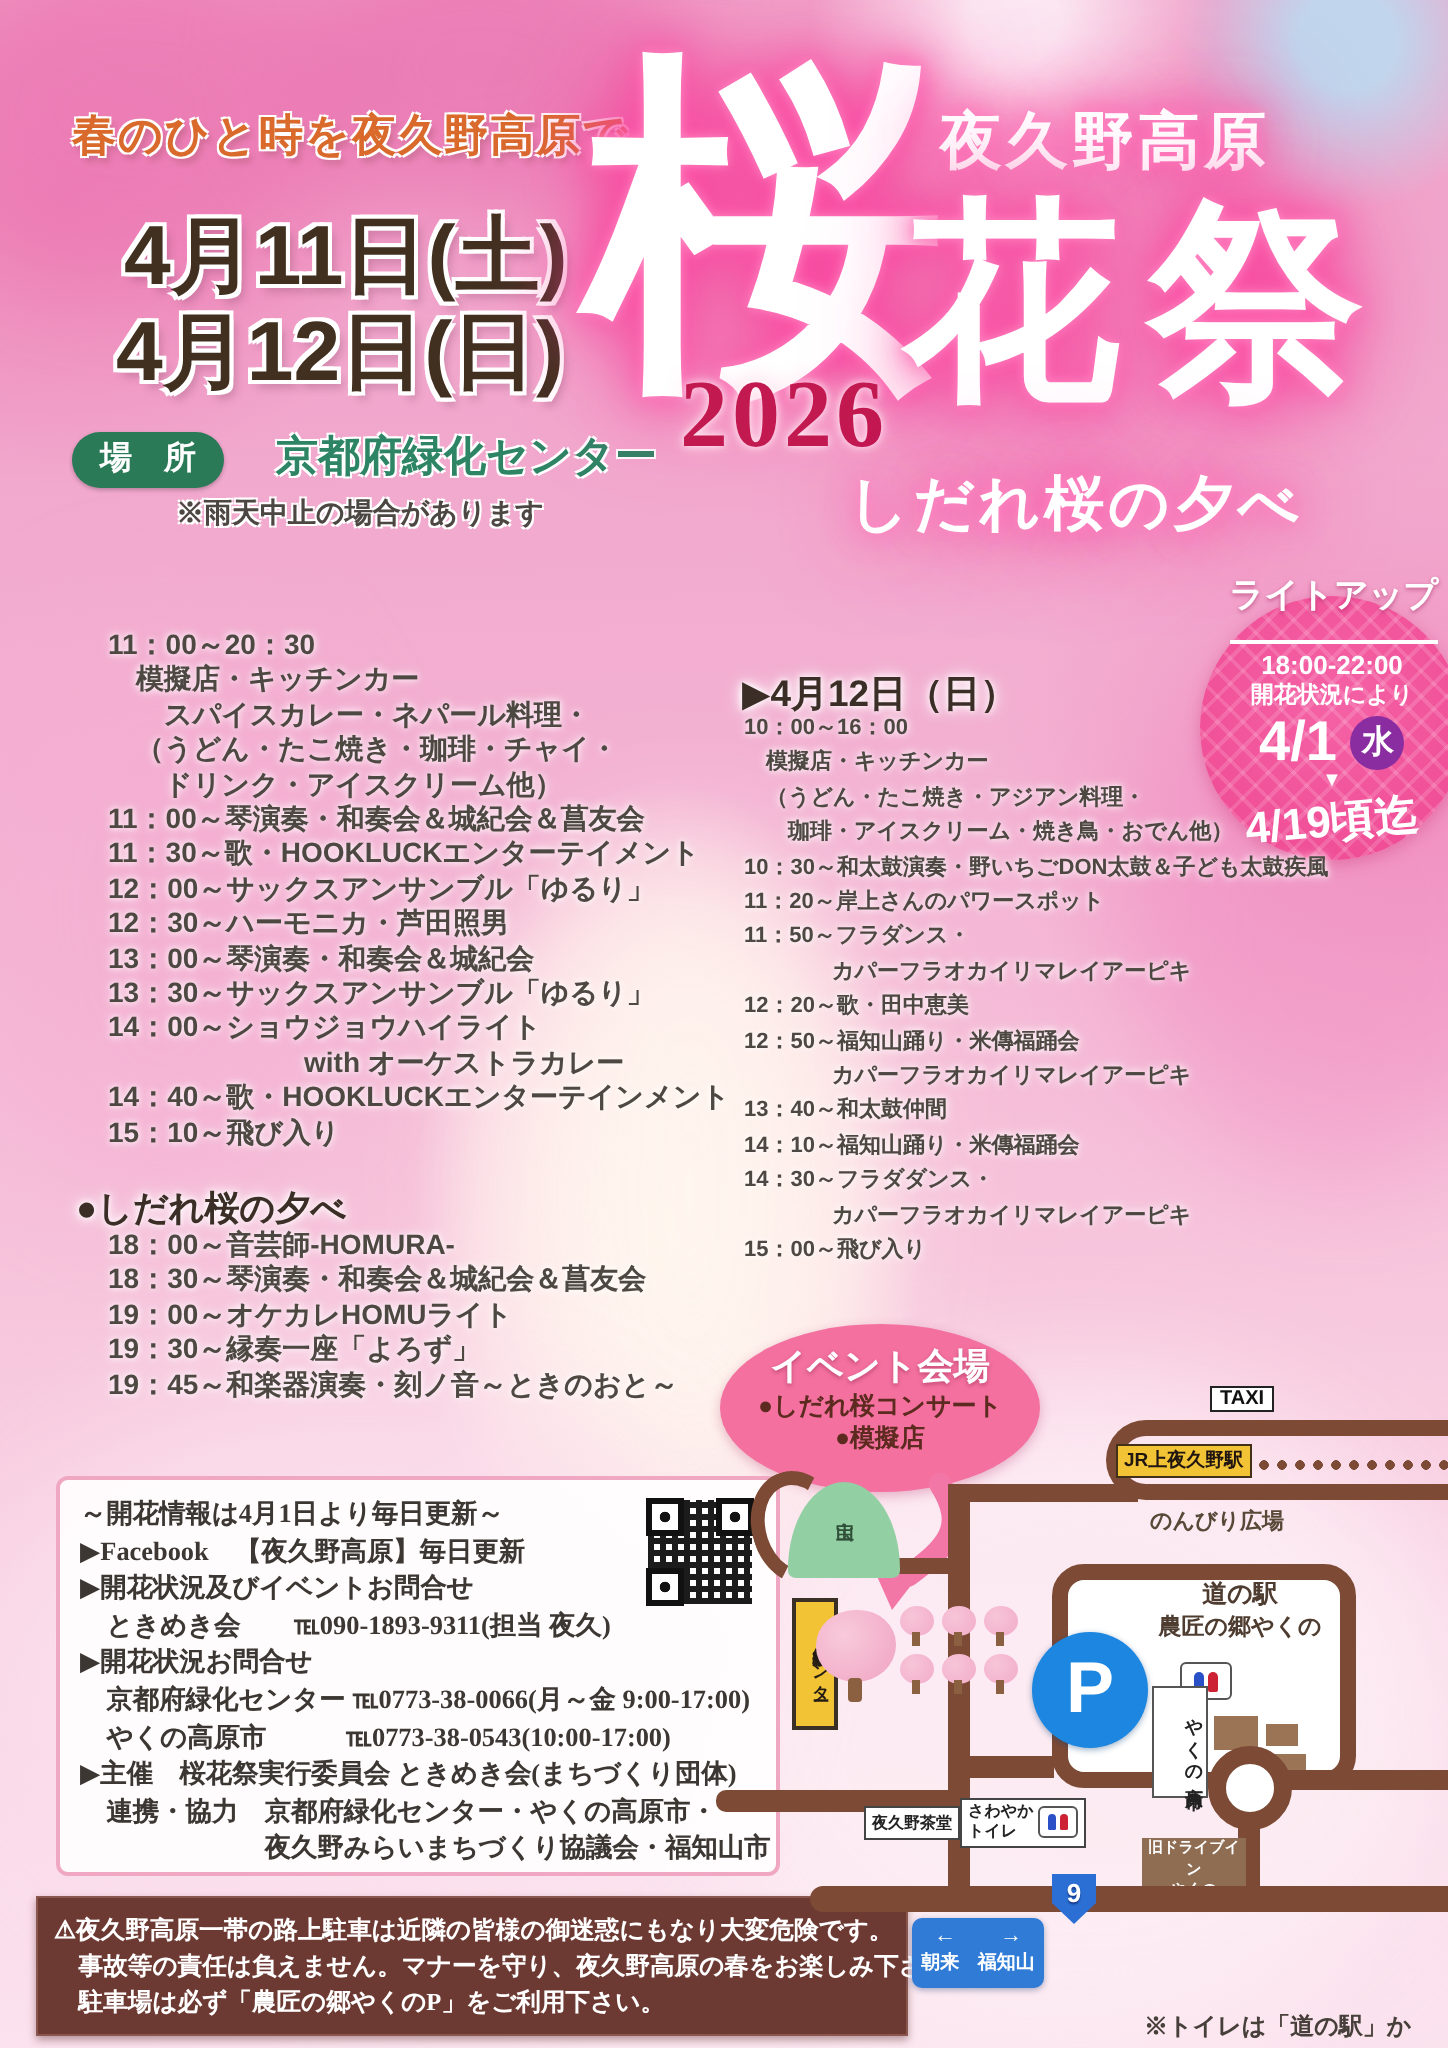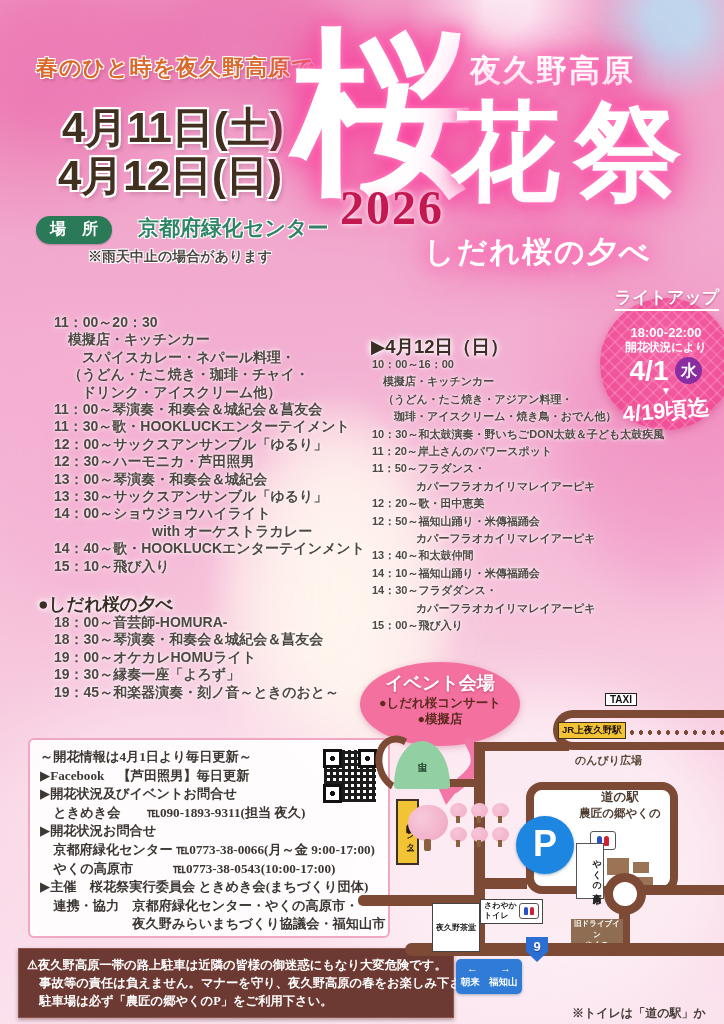--- a/index.html
+++ b/index.html
@@ -51,21 +51,21 @@
 
   
   .lightup{left:600px;top:298px;width:132px;height:132px;border-radius:50%;text-align:center;color:#fff;
     background-image:
       repeating-linear-gradient(45deg, rgba(255,255,255,.14) 0 2px, rgba(255,255,255,0) 2px 9px),
       repeating-linear-gradient(-45deg, rgba(255,255,255,.14) 0 2px, rgba(255,255,255,0) 2px 9px),
       radial-gradient(circle at 50% 40%, #f562a6, #ee4892);
     box-shadow:0 2px 8px rgba(200,40,110,.35);}
   .lu-label{left:606px;top:286px;width:122px;text-align:center;font-size:17px;font-weight:800;color:#fff;
     text-shadow:0 1px 2px rgba(150,20,80,.5);}
-  .lu-label span{border-bottom:2.5px solid #fff;padding-bottom:2px;}
+  .lu-label span{border-bottom:2.5px solid #fff;padding-bottom:13px;}
   .lu-time{margin-top:27px;font-size:13px;font-weight:800;}
   .lu-note{font-size:11.5px;font-weight:700;}
   .lu-row{margin-top:1px;font-size:28px;font-weight:800;line-height:30px;}
   .lu-day{display:inline-block;width:27px;height:27px;border-radius:50%;background:#8a2da0;color:#fff;
     font-size:16px;line-height:27px;vertical-align:4px;margin-left:7px;font-weight:700;}
   .lu-arrow{font-size:10px;line-height:10px;}
   .lu-end{font-size:22px;font-weight:800;transform:rotate(-5deg);}
 
   
   .sched-head{font-weight:800;color:#3a2e26;font-size:18.5px;
@@ -163,21 +163,21 @@
     writing-mode:vertical-rl;font-size:8.5px;font-weight:800;color:#241c14;text-align:center;box-sizing:border-box;}
   .m-tree-big{left:58px;top:120px;width:40px;height:36px;background:radial-gradient(circle at 35% 35%,#f8cadb,#f0a3c1);
     border-radius:50% 48% 52% 50%;}
   .m-trunk{left:74px;top:154px;width:7px;height:12px;background:#8a6040;border-radius:2px;}
   .m-trees{display:flex;gap:4px;}
   .m-tr1{left:100px;top:118px;} .m-tr2{left:100px;top:142px;}
   .m-tree{position:relative;width:17px;height:15px;background:radial-gradient(circle at 35% 35%,#f7c5d7,#f2accA);
     border-radius:50%;}
   .m-tree::after{content:'';position:absolute;left:6px;top:13px;width:4px;height:7px;background:#8a6040;}
   .m-teahouse{left:82px;top:218px;background:#fff;border:1.5px solid #444;font-size:8px;font-weight:800;
-    color:#222;padding:18px 3px;}
+    color:#222;padding:2px 3px;}
   .m-sawayaka{left:130px;top:214px;background:#fff;border:1.5px solid #444;font-size:8px;font-weight:800;
     color:#222;padding:1px 3px;white-space:pre;line-height:1.3;display:flex;align-items:center;gap:2px;}
 </style>
 </head>
 <body>
 
 <div class="poster">
 
   <div class="blob b1"></div>
   <div class="blob b2"></div>
@@ -262,21 +262,21 @@
     <div class="bubble-line">●模擬店</div>
   </div>
   <svg class="abs arrow-svg" width="724" height="1024" viewBox="0 0 724 1024">
     <path d="M 470 742 C 484 764 473 774 454 788" stroke="#f277a7" stroke-width="11" fill="none" stroke-linecap="round"></path>
     <polygon points="434,778 463,783 446,805" fill="#f277a7"></polygon>
   </svg>
 
   <div class="abs info-box">
     <div>
         <div class="info-line">～開花情報は4月1日より毎日更新～</div>
-        <div class="info-line">▶Facebook　【芦田照男】毎日更新</div>
+        <div class="info-line">▶Facebook　【夜久野高原】毎日更新</div>
         <div class="info-line">▶開花状況及びイベントお問合せ</div>
         <div class="info-line">　ときめき会　　℡090-1893-9311(担当 夜久)</div>
         <div class="info-line">▶開花状況お問合せ</div>
         <div class="info-line">　京都府緑化センター ℡0773-38-0066(月～金 9:00-17:00)</div>
         <div class="info-line">　やくの高原市　　　℡0773-38-0543(10:00-17:00)</div>
         <div class="info-line">▶主催　桜花祭実行委員会 ときめき会(まちづくり団体)</div>
         <div class="info-line">　連携・協力　京都府緑化センター・やくの高原市・</div>
         <div class="info-line">　　　　　　　夜久野みらいまちづくり協議会・福知山市</div>
       </div>
     <div class="qr">

